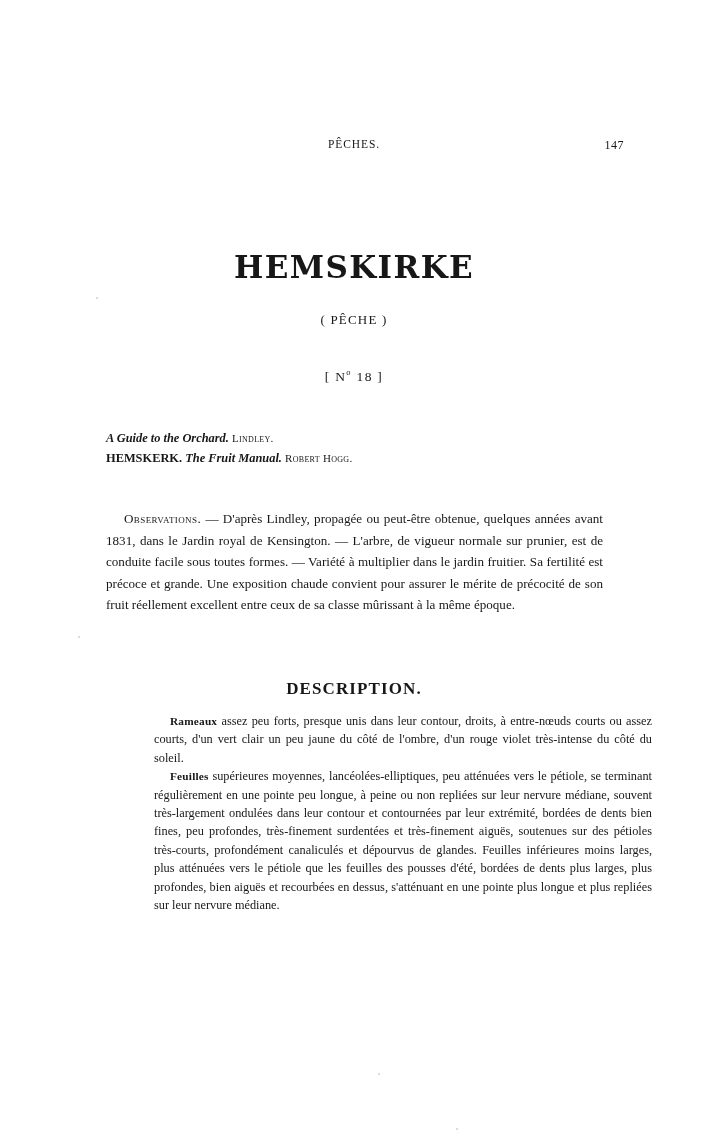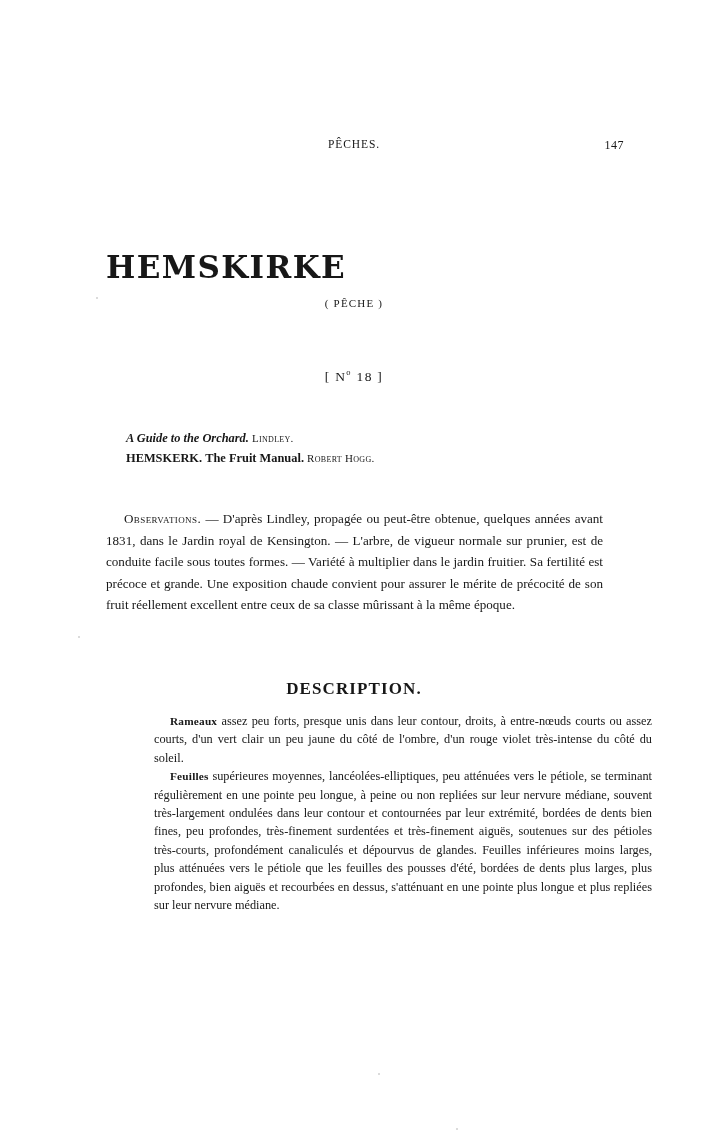--- a/index.html
+++ b/index.html
@@ -48,33 +48,33 @@
     font-size: 12px;
     letter-spacing: 0.5px;
   }
 
   
   .title {
     position: absolute;
     top: 228px;
     left: 106px;
     width: 496px;
-    text-align: left;
+    text-align: center;
     font-family: "DejaVu Serif", serif;
     font-weight: bold;
     font-size: 31px;
     letter-spacing: 1.4px;
   }
   .subtitle {
     position: absolute;
-    top: 297px;
-    left: 106px;
-    width: 496px;
-    text-align: center;
-    font-size: 11px;
+    top: 312px;
+    left: 106px;
+    width: 496px;
+    text-align: center;
+    font-size: 13px;
     letter-spacing: 1.2px;
   }
   .number {
     position: absolute;
     top: 367px;
     left: 106px;
     width: 496px;
     text-align: center;
     font-size: 13.5px;
     letter-spacing: 1.3px;
@@ -85,34 +85,33 @@
   }
 
   
   .refs {
     position: absolute;
     top: 428px;
     left: 106px;
     width: 496px;
     font-size: 12.4px;
     line-height: 20px;
-    margin-left: 20px;
   }
   .refs .line { white-space: nowrap; }
   .refs .work-italic {
     font-style: italic;
     font-weight: bold;
   }
   .refs .author-sc {
     font-variant: small-caps;
     font-size: 11px;
     letter-spacing: 0.3px;
   }
   .refs .name-bold { font-weight: bold; }
-  .refs .title-italic { font-weight: bold; }
+  .refs .title-italic { font-style: italic; font-weight: bold; }
 
   
   .observations {
     position: absolute;
     top: 508px;
     left: 106px;
     width: 497px;
     font-size: 13.1px;
     line-height: 21.5px;
     text-align: justify;

